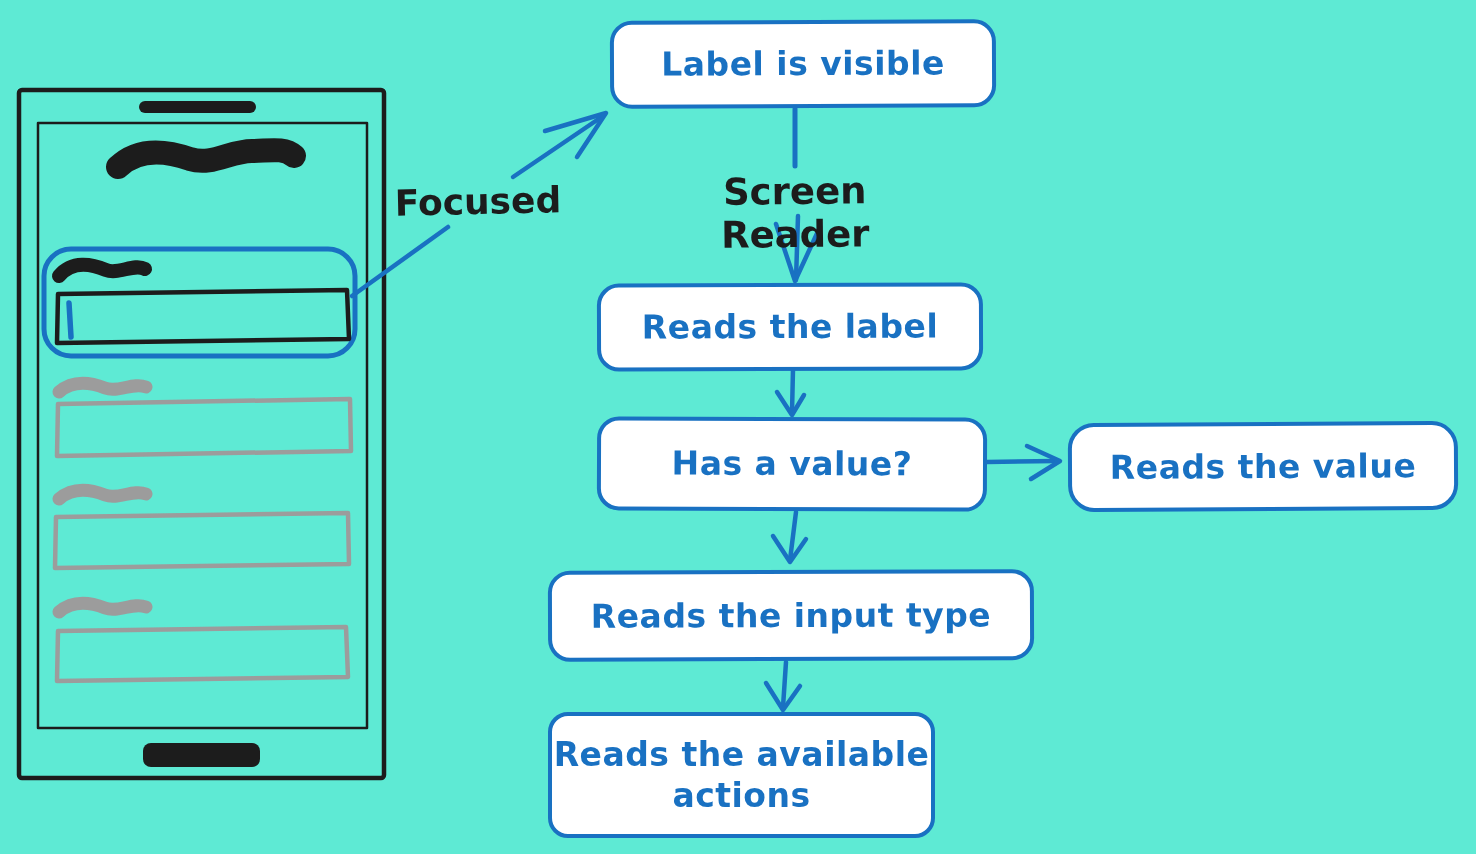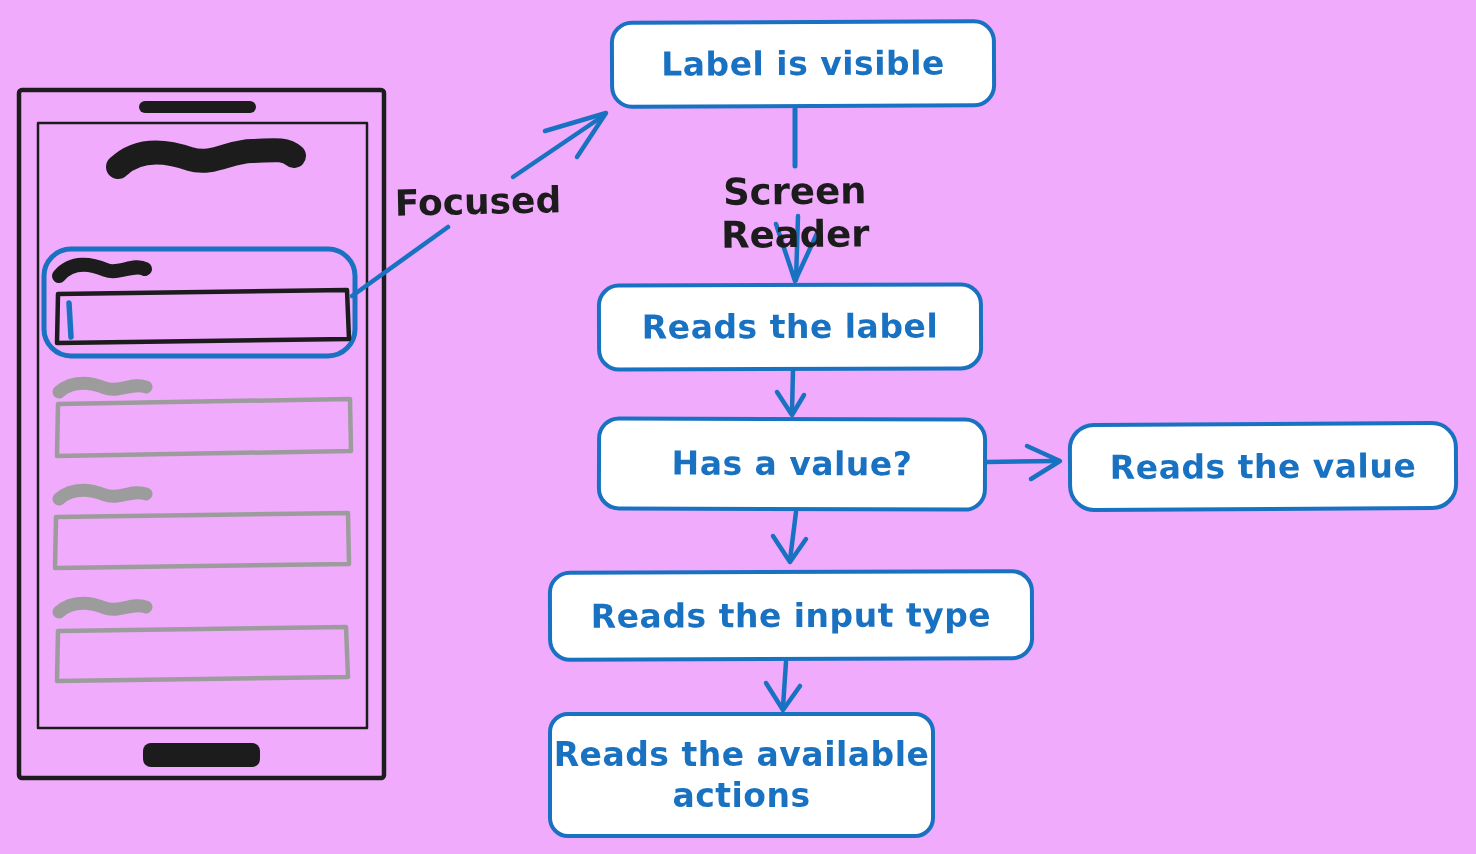--- a/index.html
+++ b/index.html
@@ -5,21 +5,21 @@
   :root {
     --blue: #1971c2;
     --ink: #1c1c1c;
     --gray: #9c9c9c;
   }
   html, body { margin: 0; padding: 0; background: #ffffff; }
   .canvas {
     position: relative;
     width: 1476px;
     height: 854px;
-    background: #f0abfc;
+    background: #5eead4;
     overflow: hidden;
     font-family: "DejaVu Sans", sans-serif;
   }
   .sketch {
     position: absolute;
     left: 0; top: 0;
   }
   
   .sk  { fill: none; stroke-linecap: round; stroke-linejoin: round; }
   .blue { stroke: var(--blue); }

